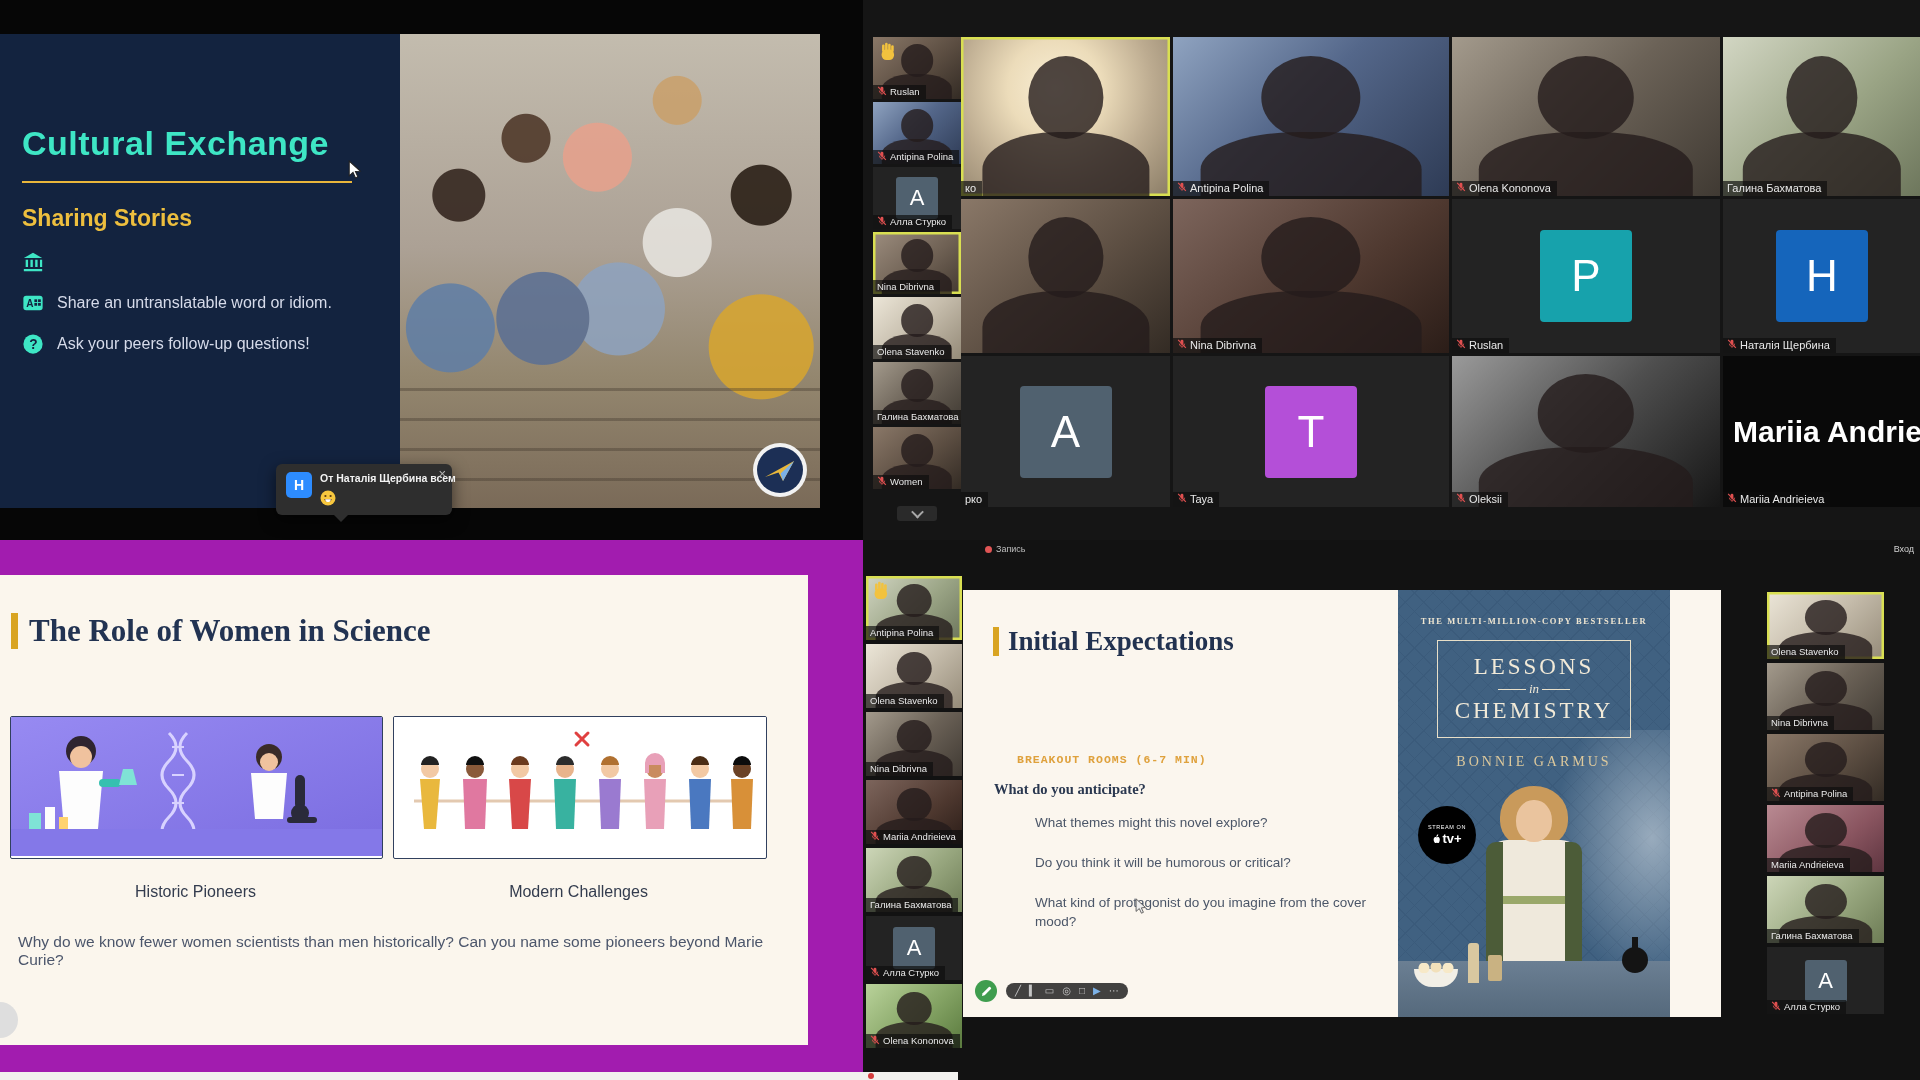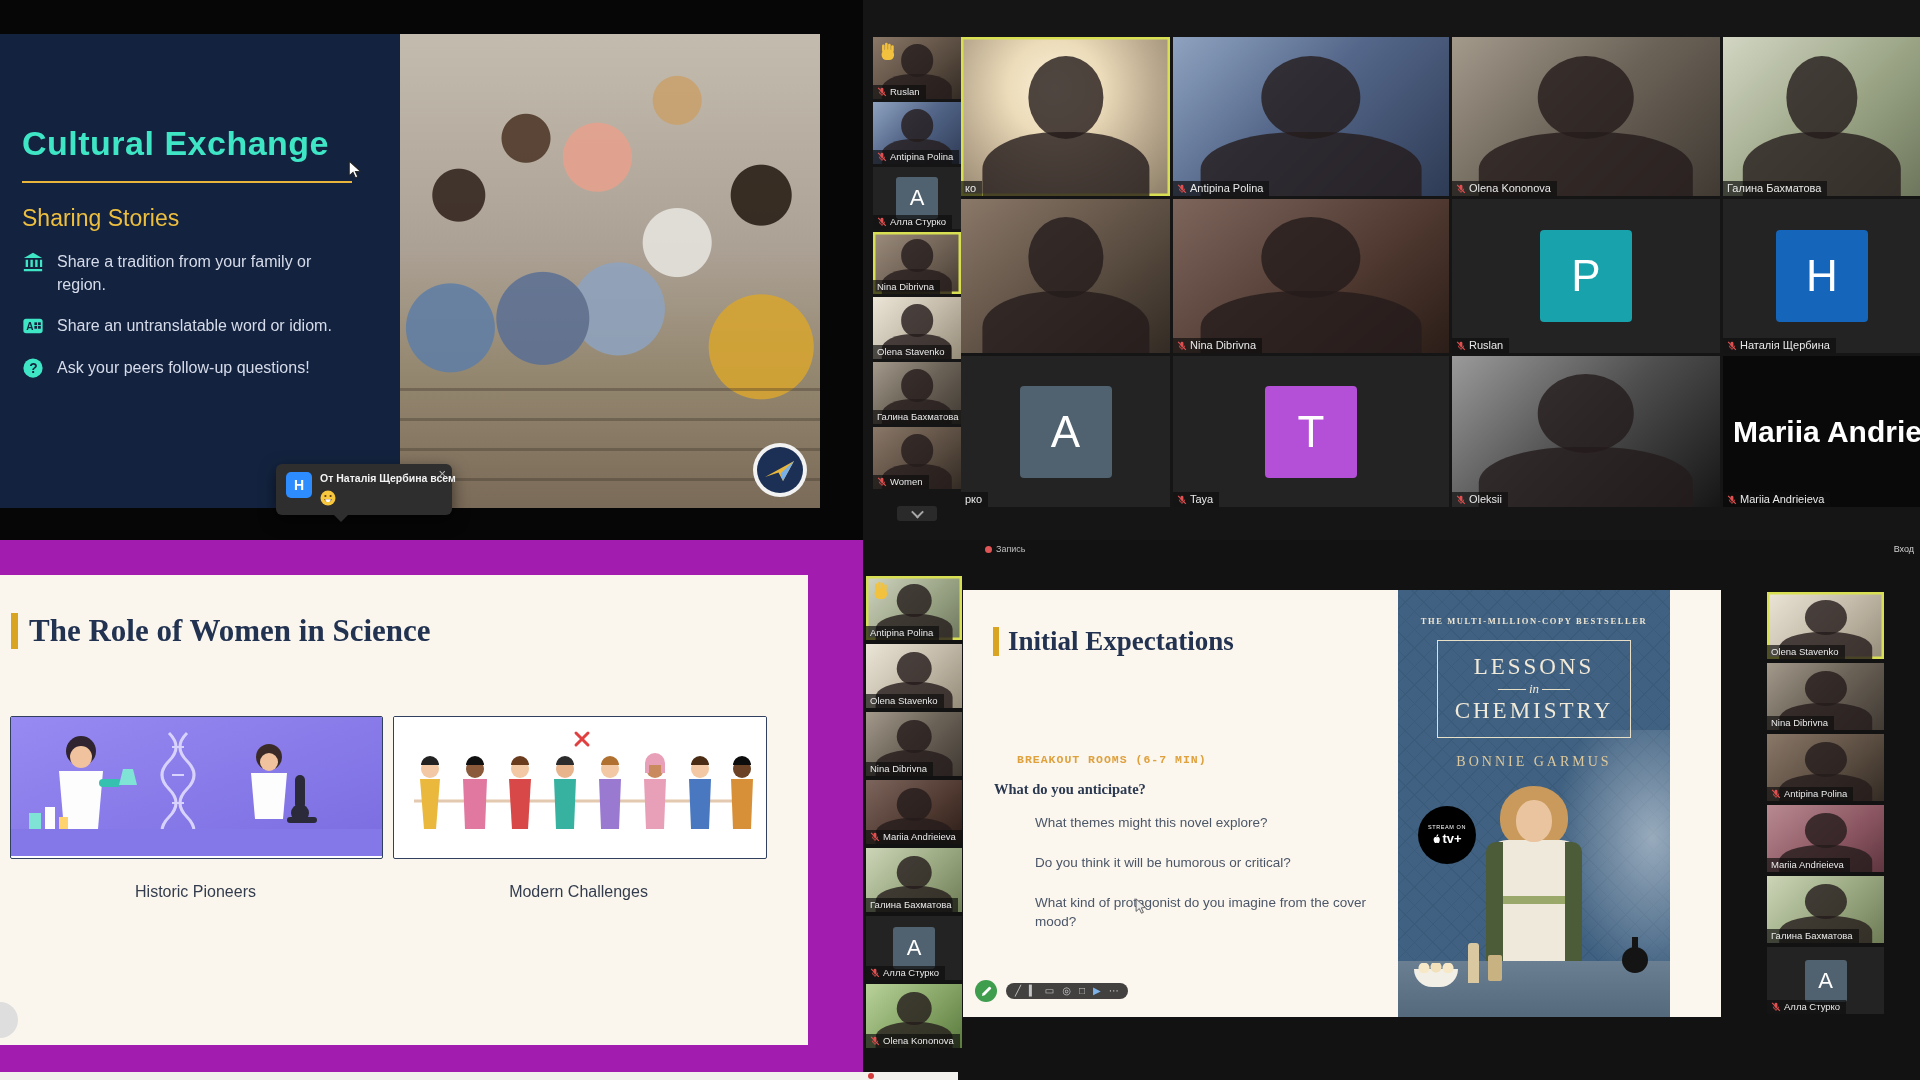--- a/index.html
+++ b/index.html
@@ -10,21 +10,21 @@
   #q-tl{left:0;top:0;width:863px;height:540px;background:#060606;}
   #q-tr{left:863px;top:0;width:1057px;height:540px;background:#151515;}
   #q-bl{left:0;top:540px;width:863px;height:540px;background:#a21caf;}
   #q-br{left:863px;top:540px;width:1057px;height:540px;background:#121212;}
 
   
   #cultural{position:absolute;left:0;top:34px;width:820px;height:474px;display:flex;background:#13233f;}
   .cultural-text{width:400px;box-sizing:border-box;padding:90px 0 0 22px;}
   .cul-title{margin:0;font-size:34px;font-weight:bold;color:#3ee6c5;letter-spacing:.5px;}
   .cul-rule{width:330px;height:2px;background:#e9b63b;margin:18px 0 22px;}
-  .cul-sub{margin:0 0 8px;font-size:23px;font-weight:normal;color:#eebf3e;}
+  .cul-sub{margin:0 0 8px;font-size:23px;font-weight:bold;color:#eebf3e;}
   .bullet{display:flex;gap:13px;color:#d6dbea;font-size:16px;line-height:1.45;margin-top:18px;width:322px;}
   .bico{flex:none;width:22px;height:22px;margin-top:1px;}
   .cultural-photo{flex:1;position:relative;background:linear-gradient(180deg,#c3bcae 0%,#aca195 45%,#94876f 72%,#7a6a58 100%);}
   .cultural-photo::before{content:"";position:absolute;inset:0;background-image:
     radial-gradient(circle at 14% 34%, #2e2019 0 26px, transparent 27px),
     radial-gradient(circle at 30% 22%, #4a3324 0 24px, transparent 25px),
     radial-gradient(circle at 47% 26%, #e8a18c 0 34px, transparent 35px),
     radial-gradient(circle at 66% 14%, #caa06a 0 24px, transparent 25px),
     radial-gradient(circle at 86% 34%, #23180f 0 30px, transparent 31px),
     radial-gradient(circle at 12% 62%, #5f7ea6 0 44px, transparent 45px),
@@ -49,21 +49,21 @@
   .toast-smiley{margin-top:6px;display:block;}
   .toast-close{position:absolute;right:6px;top:2px;color:#b5b5b5;font-size:13px;cursor:default;}
 
   
   .strip{position:absolute;display:flex;flex-direction:column;}
   .tile{position:relative;background:#222;overflow:hidden;flex:none;}
   .strip .tile{width:100%;height:62px;margin-bottom:3px;}
   #strip-bl .tile{height:64px;margin-bottom:4px;}
   #strip-br .tile{height:67px;margin-bottom:4px;}
   .tile.active{box-shadow:inset 0 0 0 2.5px #d9df52;}
-  .label{position:absolute;left:0;bottom:0;max-width:100%;display:flex;align-items:flex-end;gap:3px;
+  .label{position:absolute;left:0;bottom:0;max-width:100%;display:flex;align-items:flex-start;gap:3px;
     background:rgba(14,14,14,.68);padding:1px 6px 2px 4px;font-size:9.5px;color:#e9e9e9;white-space:nowrap;overflow:hidden;}
   .vgrid .label{font-size:11px;}
   .mic-ico{flex:none;width:10px;height:10px;}
   .hand-ico{position:absolute;left:6px;top:4px;width:19px;height:21px;}
   .person{position:absolute;inset:0;}
   .person::before{content:"";position:absolute;left:50%;top:12%;width:36%;height:52%;
     transform:translateX(-50%);border-radius:50%;background:rgba(36,28,28,.8);}
   .person::after{content:"";position:absolute;left:50%;bottom:-12%;width:80%;height:52%;
     transform:translateX(-50%);border-radius:45% 45% 0 0;background:rgba(36,28,28,.8);}
   .avatar-sq{position:absolute;left:50%;top:50%;transform:translate(-50%,-50%);
@@ -188,21 +188,20 @@
       <div class="cultural-text">
         <h1 class="cul-title">Cultural Exchange</h1>
         <div class="cul-rule"></div>
         <h2 class="cul-sub">Sharing Stories</h2>
         <div class="bullet">
           <span class="bico">
             <svg viewBox="0 0 24 24" width="22" height="22" fill="#3ee6c5">
                 <path d="M12 2 2 7.5h20zM4 9.5h2.6v8H4zm5.2 0h2.6v8H9.2zm5.2 0H17v8h-2.6zm5.2 0H22v8h-2.4zM2 19.5h20V22H2z"></path>
               </svg>
           </span>
-          <span>Share a tradition from your family or region.</span>
         </div>
         <div class="bullet">
           <span class="bico">
             <svg viewBox="0 0 24 24" width="22" height="22">
                 <rect x="1.5" y="4" width="21" height="16" rx="3" fill="#3ee6c5"></rect>
                 <text x="4.5" y="16.5" font-size="11" font-weight="bold" fill="#13233f">A</text>
                 <rect x="13.5" y="8" width="3" height="3" fill="#13233f"></rect>
                 <rect x="17.5" y="8" width="3" height="3" fill="#13233f"></rect>
                 <rect x="13.5" y="12" width="3" height="3" fill="#13233f"></rect>
                 <rect x="17.5" y="12" width="3" height="3" fill="#13233f"></rect>
@@ -572,20 +571,21 @@
               <path d="M297 48a9 9 0 0 1 18 0z" fill="#4a2c14"></path>
               <path d="M295 62h22l-2 50h-18z" fill="#4a78c0"></path>
             <circle cx="348" cy="52" r="9" fill="#6b4226"></circle>
               <path d="M339 48a9 9 0 0 1 18 0z" fill="#0c0c0c"></path>
               <path d="M337 62h22l-2 50h-18z" fill="#d89038"></path>
           </g>
         </svg>
       </div>
       <div class="cap" id="cap1">Historic Pioneers</div>
       <div class="cap" id="cap2">Modern Challenges</div>
+      <div class="sci-q">Why do we know fewer women scientists than men historically? Can you name some pioneers beyond Marie Curie?</div>
     </div>
     <div class="edge-btn"></div>
   </section>
 
   <section class="q" id="q-br">
     <div class="rec">
       <span class="rec-dot"></span>
       <span>Запись</span>
     </div>
     <div class="entry">Вход</div>

